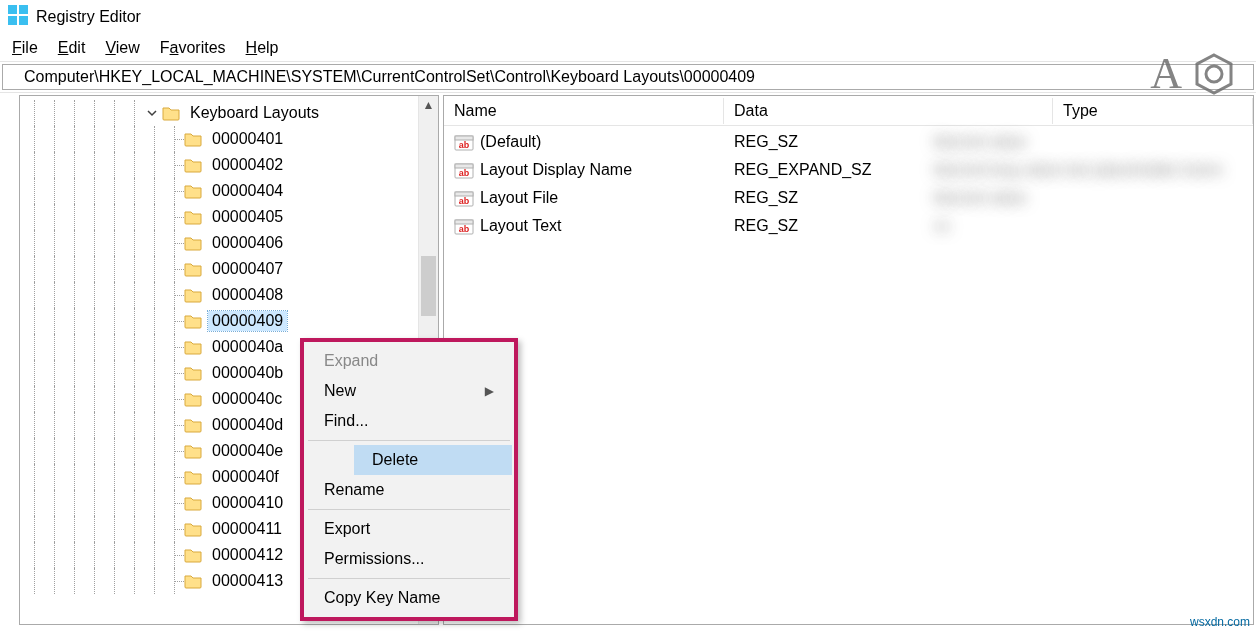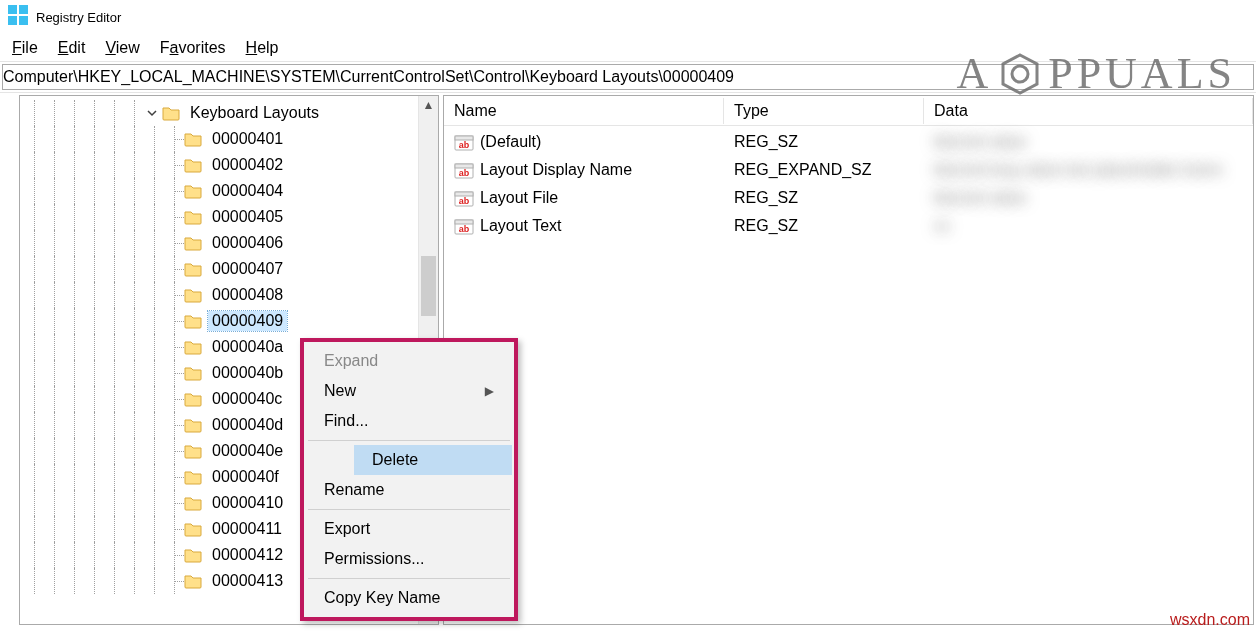--- a/index.html
+++ b/index.html
@@ -14,40 +14,40 @@
   position: relative;
 }
 .titlebar {
   display: flex;
   align-items: center;
   padding: 4px 8px;
   background: #fff;
   height: 34px;
 }
 .titlebar .app-icon { margin-right: 8px; }
-.titlebar .title { font-size: 13px; }
+.titlebar .title { font-size: 16px; }
 .menubar {
   display: flex;
   gap: 4px;
   padding: 2px 4px;
   background: #fff;
   border-bottom: 1px solid #e5e5e5;
   height: 28px;
   align-items: center;
 }
 .menubar .menu-item {
   padding: 2px 8px;
   cursor: default;
   font-size: 16px;
 }
 .menubar .menu-item .underline { text-decoration: underline; }
 .addressbar {
   border: 1px solid #aaa;
   margin: 2px;
-  padding: 3px 0;
+  padding: 3px 21px;
   font-size: 16px;
   background: #fff;
 }
 .content {
   display: flex;
   height: calc(100% - 98px);
   border-top: 1px solid #e5e5e5;
 }
 .tree-pane {
   width: 420px;
@@ -249,22 +249,22 @@
 }
 .watermark .nut {
   width: 44px;
   height: 44px;
   position: relative;
 }
 .source-tag {
   position: absolute;
   right: 6px;
   bottom: 4px;
-  font-size: 16px;
-  color: #b91c1c;
+  font-size: 12px;
+  color: #0369a1;
 }
 </style>
 </head>
 <body>
 
 <div class="titlebar">
   <span class="app-icon">
     <svg width="20" height="20" viewBox="0 0 20 20">
       <rect x="0" y="0" width="9" height="9" fill="#3abff0"></rect>
       <rect x="11" y="0" width="9" height="9" fill="#3abff0"></rect>
@@ -610,22 +610,22 @@
     <div class="tree-scrollbar">
       <div class="arrow-up">▲</div>
       <div class="thumb"></div>
       <div class="arrow-down">▼</div>
     </div>
   </div>
 
   <div class="list-pane">
     <div class="list-header">
       <div class="col col-name">Name</div>
+      <div class="col col-data">Data</div>
       <div class="col col-type">Type</div>
-      <div class="col col-data">Data</div>
     </div>
     <div class="list-body" id="list-body">
         <div class="list-row">
           <div class="cell cell-name">
             <span class="reg-icon"><svg width="20" height="18" viewBox="0 0 20 18">
                 <rect x="1" y="3" width="18" height="14" rx="1" fill="#fff" stroke="#b0b0b0"></rect>
                 <rect x="1" y="3" width="18" height="4" fill="#e8e8e8" stroke="#b0b0b0"></rect>
                 <text x="10" y="15" text-anchor="middle" font-size="9" font-weight="bold" fill="#d22">ab</text>
               </svg></span>
             <span>(Default)</span>
@@ -706,16 +706,15 @@
 </div>
 
 <div class="watermark">
   <span>A</span>
   <span class="nut">
     <svg width="44" height="44" viewBox="0 0 44 44">
       <polygon points="22,3 39,12 39,32 22,41 5,32 5,12" fill="none" stroke="#6f6f6f" stroke-width="3"></polygon>
       <circle cx="22" cy="22" r="8" fill="none" stroke="#6f6f6f" stroke-width="3"></circle>
     </svg>
   </span>
-  <span>PPUALS</span>
 </div>
 
 <div class="source-tag">wsxdn.com</div>
 
 </body></html>

